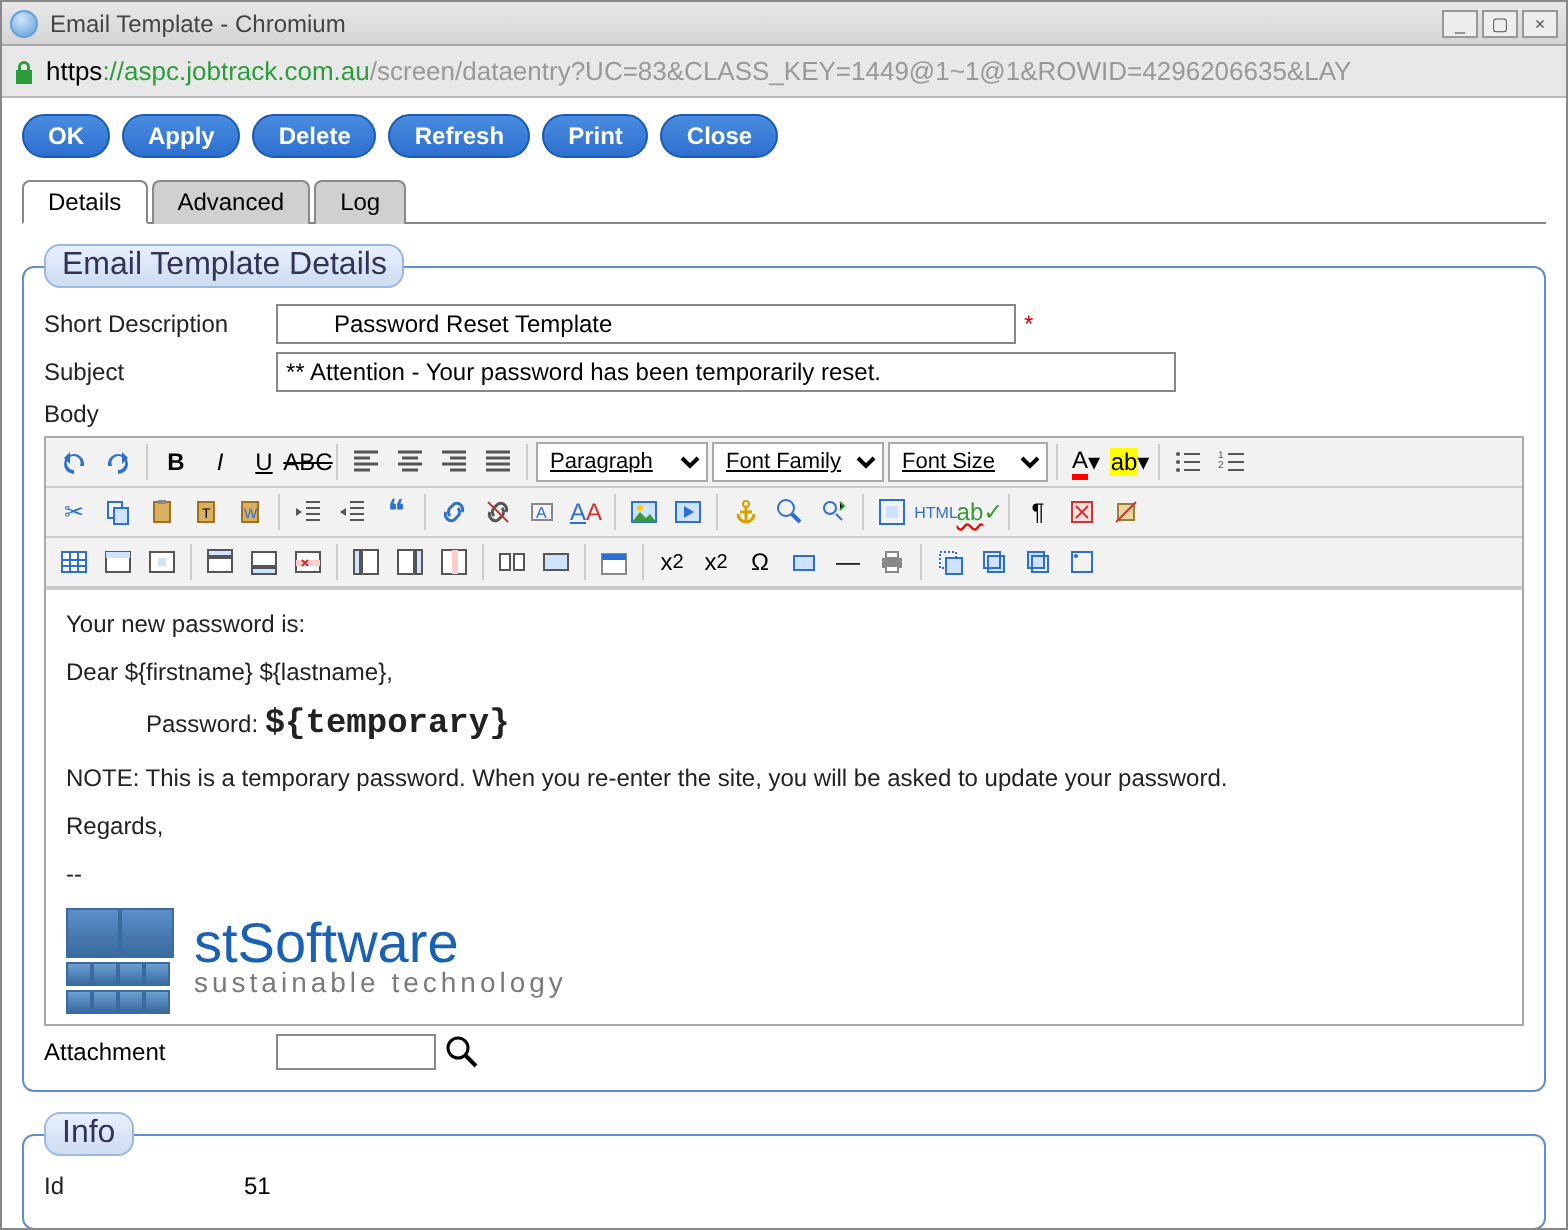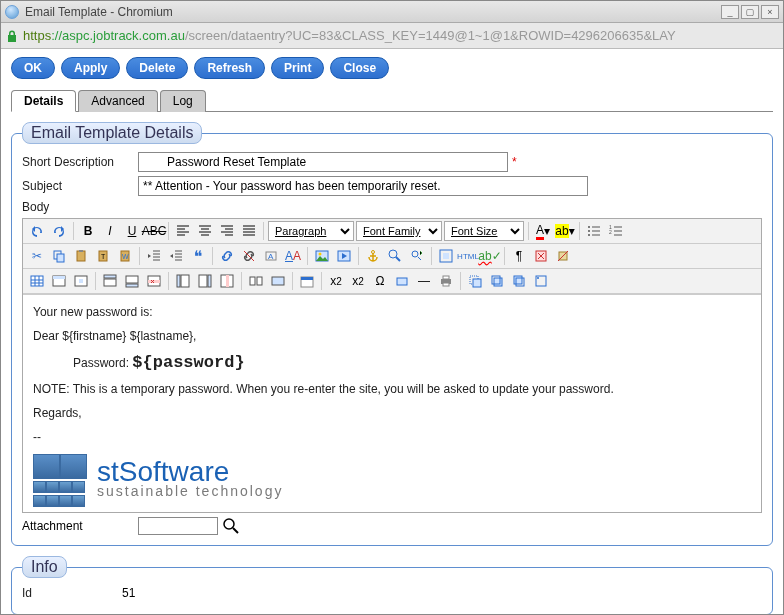--- a/index.html
+++ b/index.html
@@ -5,29 +5,29 @@
   * { box-sizing: border-box; margin: 0; padding: 0; }
   body { font-family: "Segoe UI", Arial, sans-serif; font-size: 12px; background: #3a3a3a; width: 784px; height: 615px; overflow: hidden; }
   .window { width: 784px; height: 615px; background: #dedede; border: 1px solid #888; display: flex; flex-direction: column; }
   .titlebar { height: 22px; background: linear-gradient(#e8e8e8,#d4d4d4); border-bottom: 1px solid #aaa; display: flex; align-items: center; padding: 0 4px; }
   .titlebar .favicon { width: 14px; height: 14px; border: 1px solid #6aa0d8; border-radius: 50%; background: radial-gradient(circle at 40% 30%,#cfe7ff,#5a9bd4); margin-right: 6px; }
   .titlebar .title { flex: 1; color: #444; font-size: 12px; }
   .win-btn { width: 18px; height: 14px; border: 1px solid #999; background: #eee; margin-left: 2px; font-size: 9px; display: flex; align-items: center; justify-content: center; color: #555; cursor: pointer; }
   .urlbar { height: 26px; background: #e8e8e8; border-bottom: 1px solid #bbb; display: flex; align-items: center; padding: 0 4px; }
   .lock { width: 14px; height: 14px; margin-right: 4px; }
   .url { font-size: 13px; white-space: nowrap; overflow: hidden; }
-  .url .https { color: #4d7c0f; font-weight: 500; }
+  .url .https { color: #000000; font-weight: 500; }
   .url .host { color: #2a9d3a; }
   .url .path { color: #999; }
   .content { flex: 1; background: #fff; padding: 8px 10px 10px; display: flex; flex-direction: column; overflow: hidden; }
   .action-buttons { display: flex; gap: 6px; margin-bottom: 10px; }
   .pill { background: linear-gradient(#4a8ce0,#2d6fcf); color: #fff; border: 1px solid #1a5ab0; border-radius: 12px; padding: 3px 12px; font-size: 12px; font-weight: bold; cursor: pointer; }
   .tabs { display: flex; border-bottom: 1px solid #888; margin-bottom: 10px; }
   .tab { border: 1px solid #888; border-bottom: none; border-radius: 4px 4px 0 0; padding: 3px 12px; margin-right: 2px; background: #d0d0d0; cursor: pointer; position: relative; top: 1px; }
-  .tab.active { background: #fff; border-bottom: 1px solid #fff; font-weight: bold; }
+  .tab.active { background: #fff; border-bottom: 1px solid #fff; font-weight: normal; }
   fieldset { border: 1px solid #5f8fd0; border-radius: 6px; padding: 8px 10px 10px; margin-bottom: 10px; }
   legend { font-size: 16px; background: linear-gradient(#e8f0ff,#cddcf0); border: 1px solid #9bb8e0; border-radius: 8px; padding: 1px 8px; color: #335; }
   .form-row { display: flex; align-items: center; margin-bottom: 4px; }
   .form-row label { width: 116px; font-size: 12px; color: #222; }
   .form-row input[type="text"] { border: 1px solid #888; padding: 2px 4px; font-size: 12px; }
   .req { color: #d00; margin-left: 4px; }
   .editor-wrap { border: 1px solid #aaa; background: #f2f2f2; }
   .toolbar { border-bottom: 1px solid #ccc; padding: 2px 4px; display: flex; flex-wrap: wrap; align-items: center; gap: 2px; }
   .tb-btn { width: 20px; height: 20px; border: 1px solid transparent; display: flex; align-items: center; justify-content: center; font-size: 12px; cursor: pointer; border-radius: 2px; }
   .tb-sep { width: 1px; height: 18px; background: #ccc; margin: 0 2px; }
@@ -424,21 +424,21 @@
                 <rect x="2" y="2" width="10" height="10" fill="none" stroke="currentColor"></rect>
                 <circle cx="4" cy="4" r="1" fill="currentColor"></circle>
               </svg>
             </span>
         </div>
 
         <div class="editor-body">
           <p>Your new password is:</p>
           <p>Dear ${firstname} ${lastname},</p>
           <p class="pwline">
-            <span>Password: </span><span class="mono">${password}</span>
+            <span>Password: </span><span class="mono">${temporary}</span>
           </p>
           <p>NOTE: This is a temporary password. When you re-enter the site, you will be asked to update your password.</p>
           <p>Regards,</p>
           <p>--</p>
           <div class="logo">
             <div class="blocks">
               <div class="row big">
                   <div class="cell"></div>
                   <div class="cell"></div>
                 </div>

